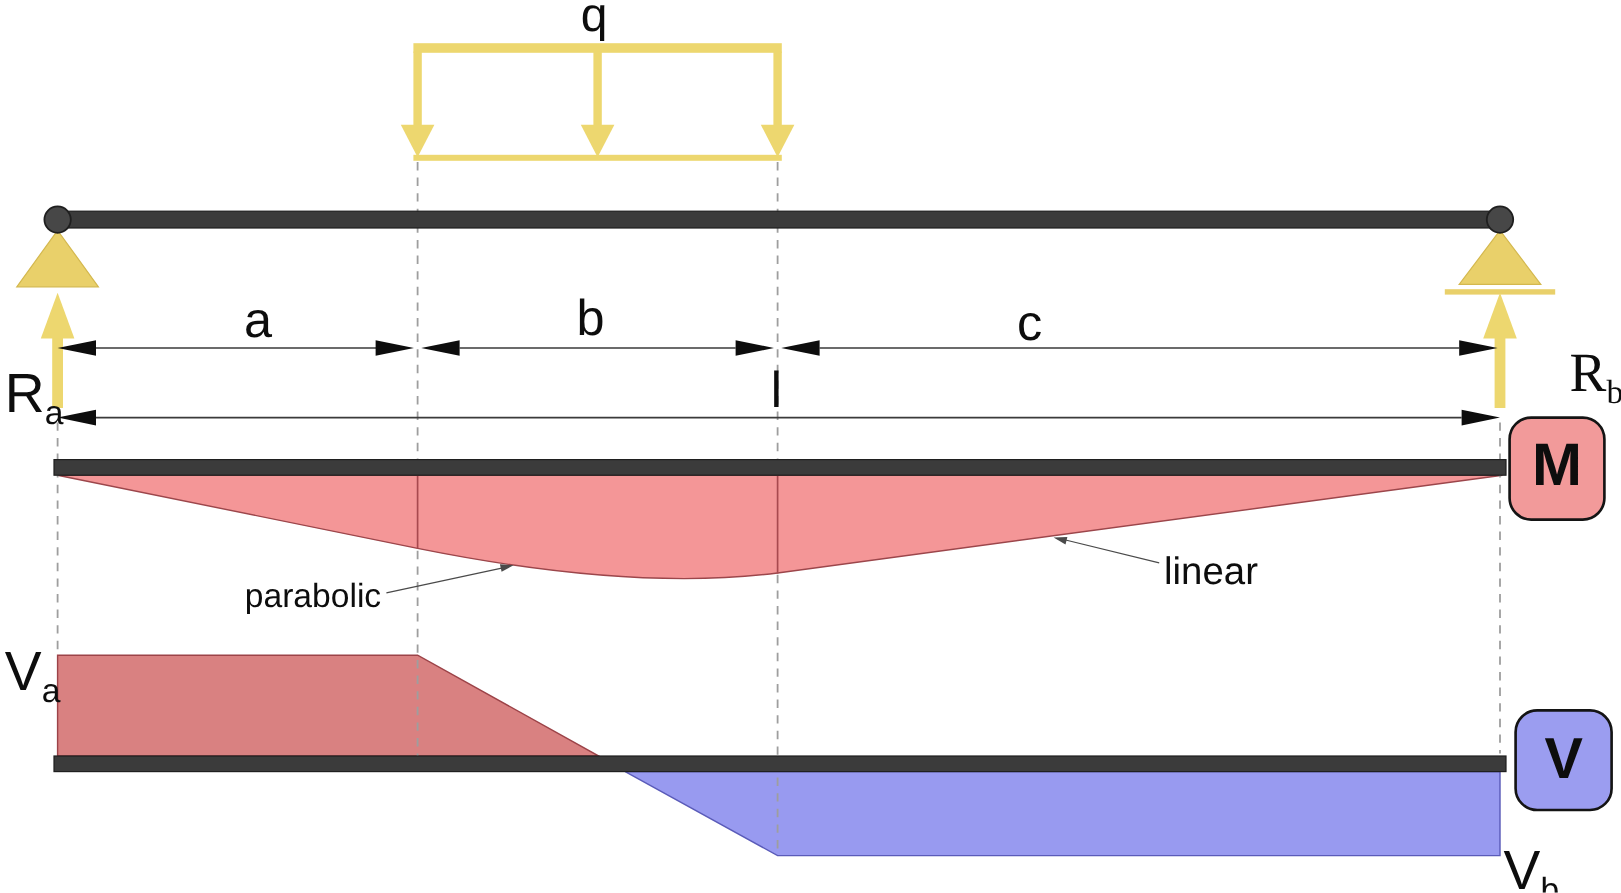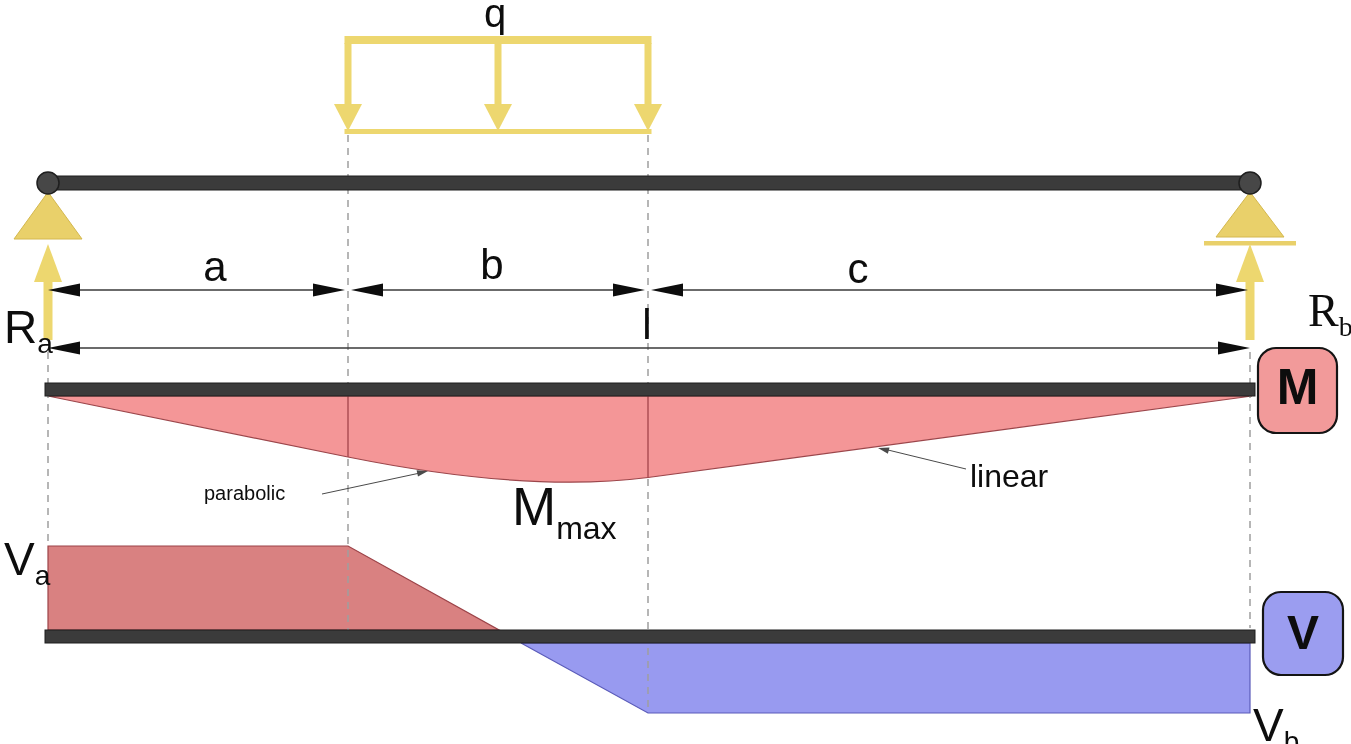--- a/index.html
+++ b/index.html
@@ -104,21 +104,20 @@
   <div class="lbl ctr" style="left:630px;top:304px;width:34px;font-size:42px;">l</div>
 
   <div class="lbl" style="left:4px;top:304px;font-size:46px;"><span>R</span><span class="sub-lg">a</span></div>
 
   <div class="lbl" style="left:1308px;top:288px;font-size:46px;font-family:Liberation Serif, serif;"><span>R</span><span class="sub-lg">b</span></div>
 
   <div class="lbl" style="left:4px;top:536px;font-size:46px;"><span>V</span><span class="sub-lg">a</span></div>
 
   <div class="lbl" style="left:1253px;top:702px;font-size:46px;"><span>V</span><span class="sub-lg">b</span></div>
 
-  <div class="lbl" style="left:512px;top:480px;font-size:53px;"><span>M</span><span class="sub-max">max</span></div>
 
-  <div class="lbl" style="left:204px;top:483px;font-size:20px;">parabolic</div>
+  <div class="lbl" style="left:204px;top:483px;font-size:28px;">parabolic</div>
   <div class="lbl" style="left:970px;top:460px;font-size:32px;">linear</div>
 
   <div class="lbl ctr badge-txt" style="left:1258px;top:362px;width:79px;font-size:50px;">M</div>
   <div class="lbl ctr badge-txt" style="left:1263px;top:609px;width:80px;font-size:48px;">V</div>
 
 </div>
 
 </body></html>

